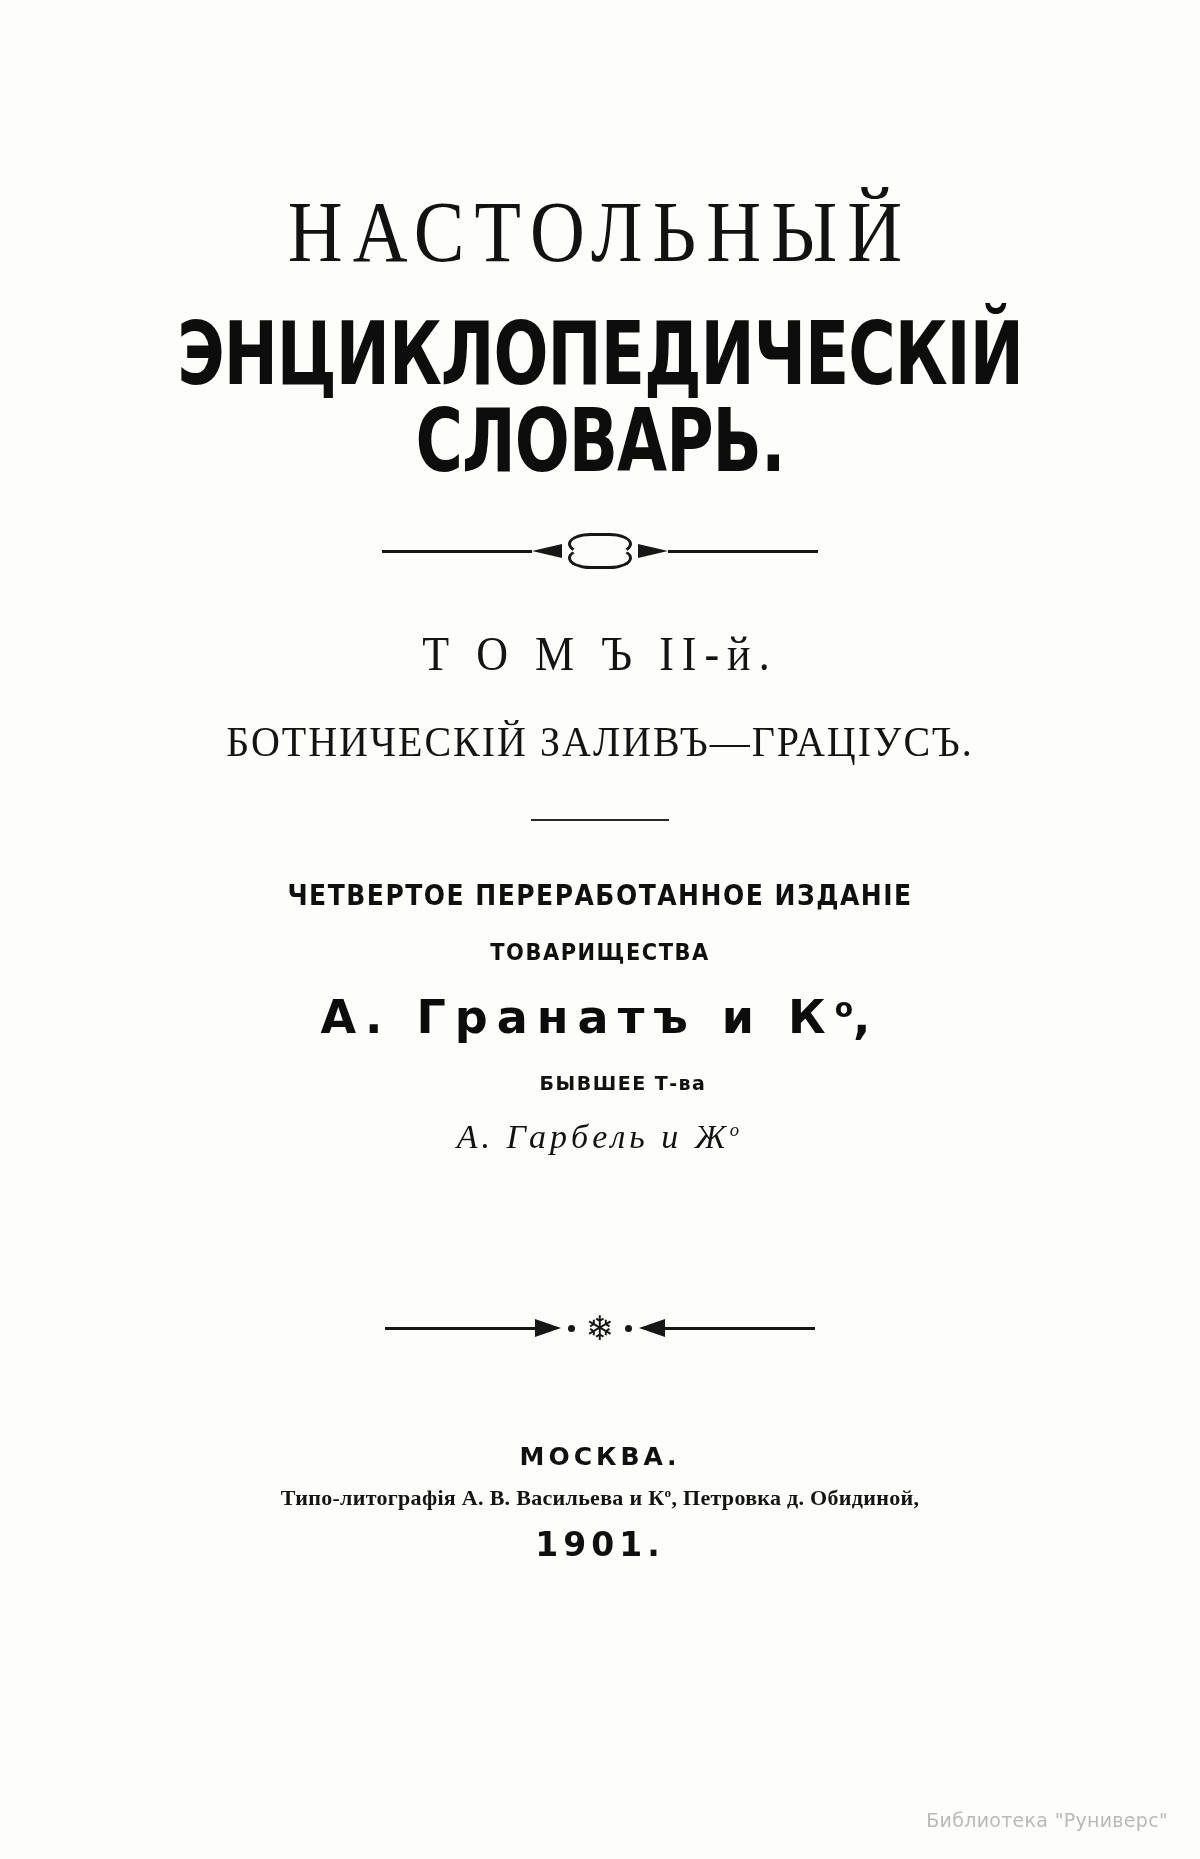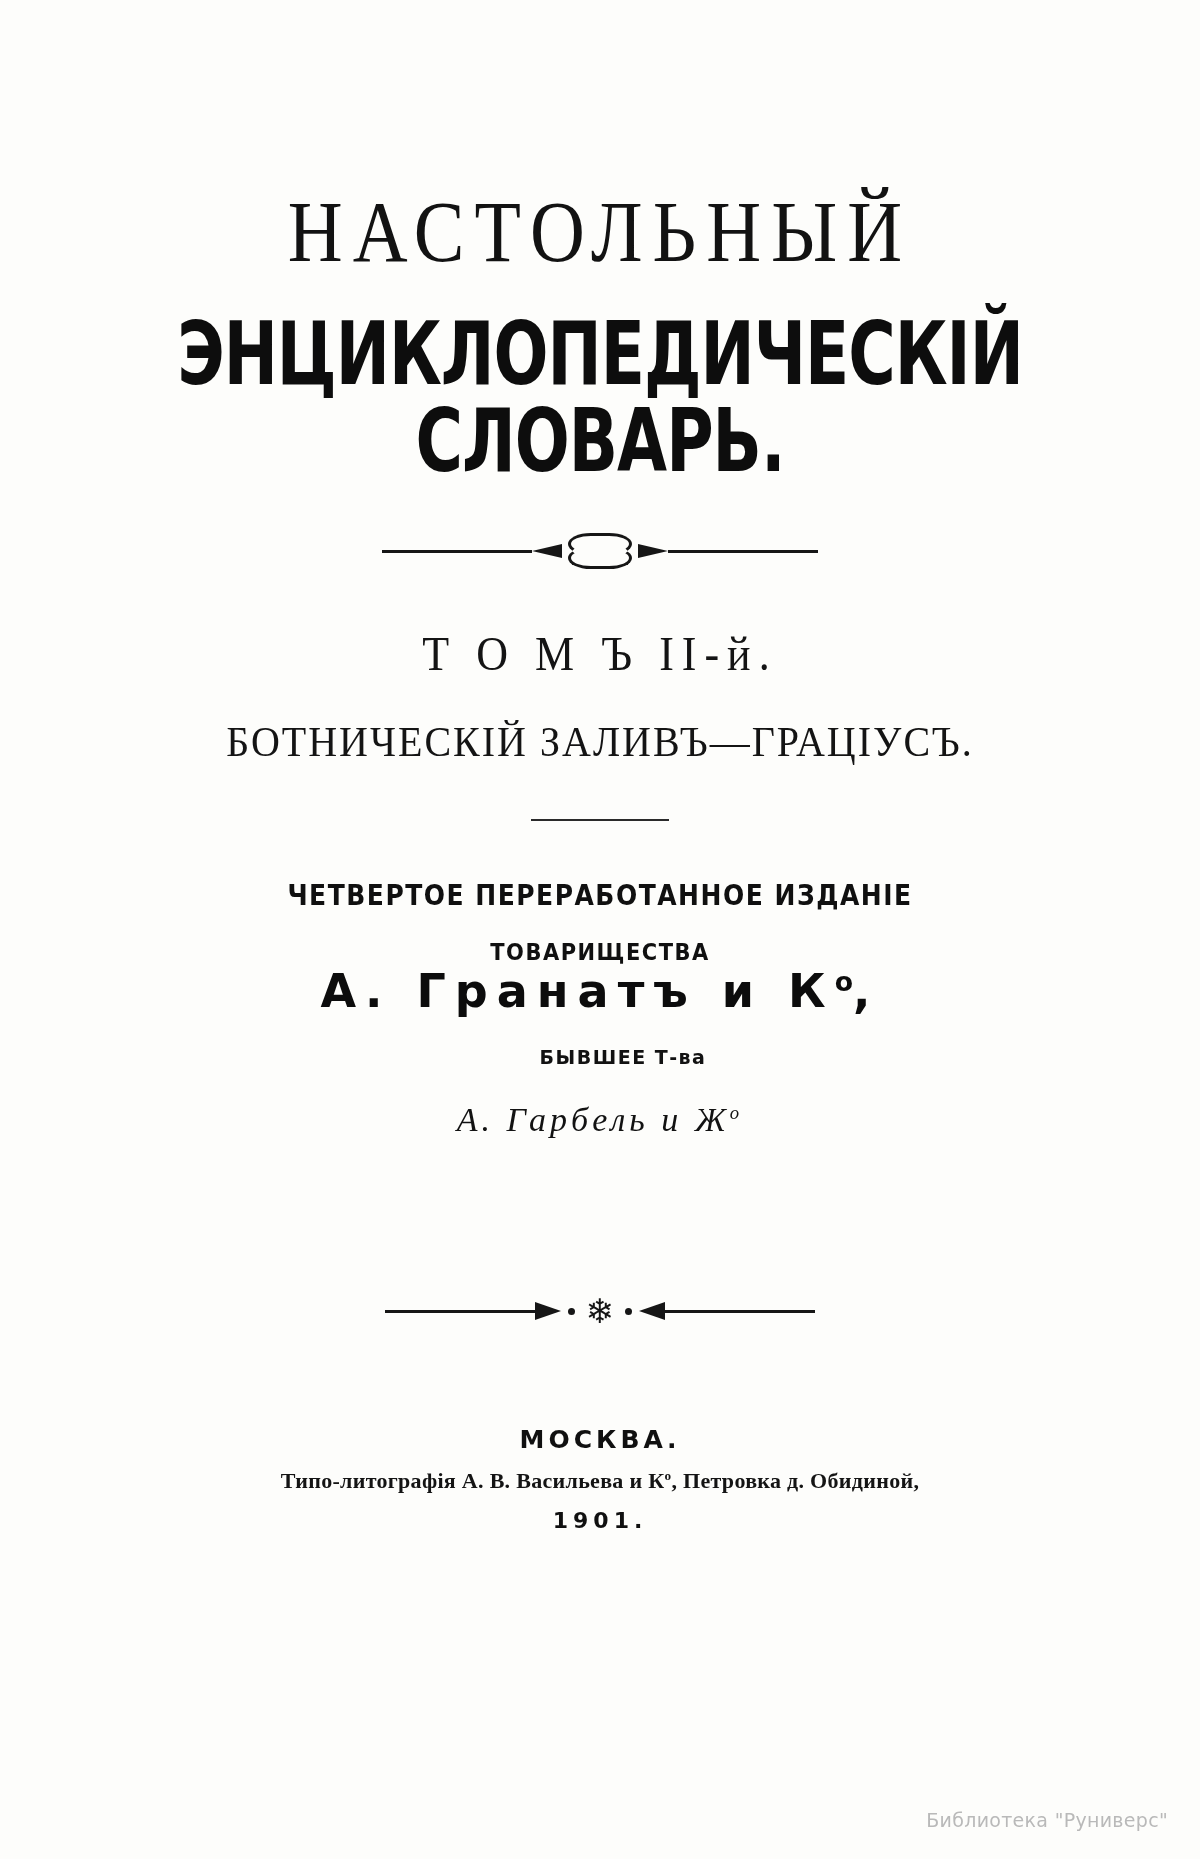--- a/index.html
+++ b/index.html
@@ -137,20 +137,21 @@
   .partnership {
     margin-top: 30px;
     font-family: "DejaVu Sans", sans-serif;
     font-size: 21px;
     font-weight: 700;
     letter-spacing: 1.5px;
     color: #101010;
     transform: scaleY(1.1);
   }
   .firm {
+    margin-top: 26px;
     font-family: "DejaVu Sans", sans-serif;
     font-size: 46px;
     font-weight: 700;
     letter-spacing: 9px;
     color: #0c0c0c;
   }
   .firm sup {
     font-size: 0.58em;
     vertical-align: super;
     letter-spacing: 0;
@@ -158,21 +159,21 @@
   .former {
     margin-top: 28px;
     font-family: "DejaVu Sans", sans-serif;
     font-size: 19px;
     font-weight: 700;
     letter-spacing: 1.5px;
     color: #121212;
     padding-left: 46px;
   }
   .former-name {
-    margin-top: 33px;
+    margin-top: 24px;
     font-family: "Liberation Serif", serif;
     font-style: italic;
     font-size: 34px;
     letter-spacing: 4px;
     color: #121212;
   }
   .former-name sup {
     font-size: 0.55em;
     vertical-align: super;
   }
@@ -232,21 +233,21 @@
     color: #141414;
     text-align: center;
   }
   .printer sup {
     font-size: 0.6em;
     vertical-align: super;
   }
   .year {
     margin-top: 14px;
     font-family: "DejaVu Sans", sans-serif;
-    font-size: 22px;
+    font-size: 33px;
     font-weight: 700;
     letter-spacing: 5px;
     color: #101010;
   }
 
   
   .watermark {
     position: absolute;
     right: 32px;
     bottom: 28px;

